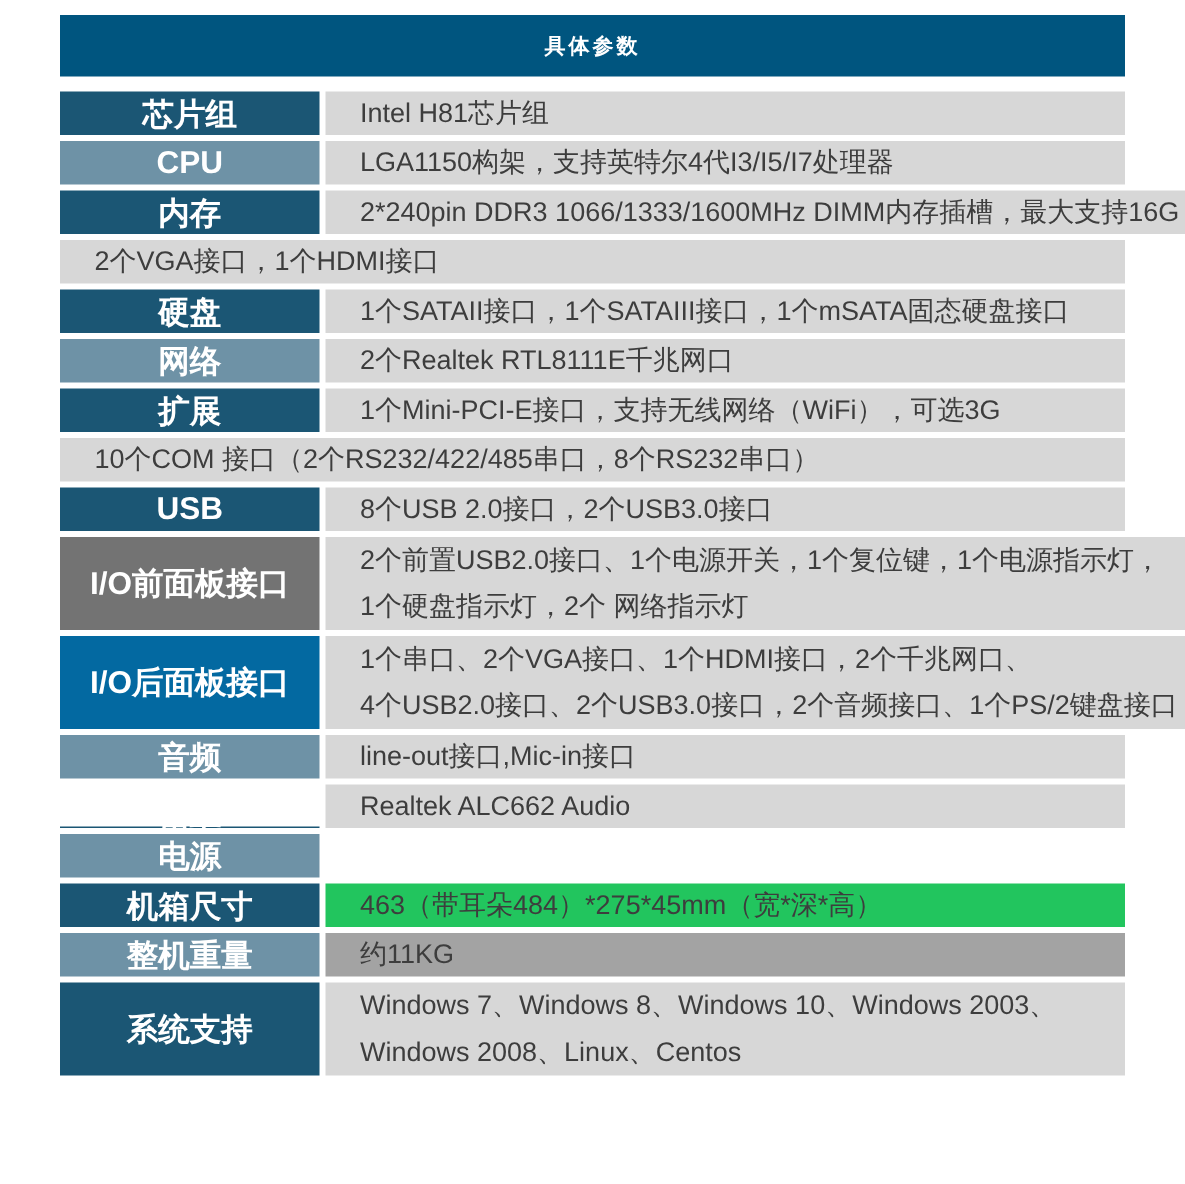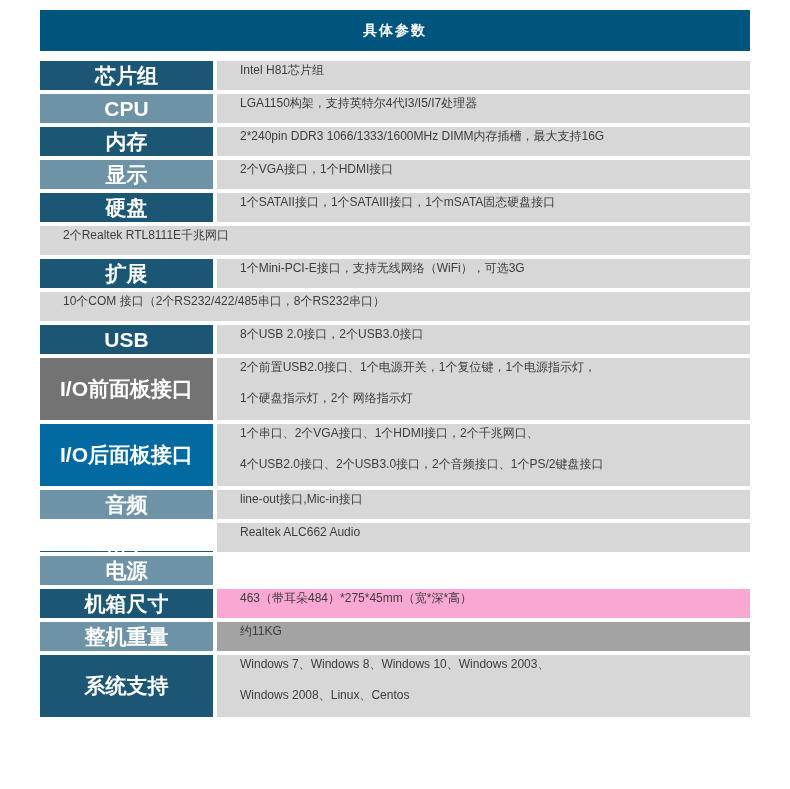--- a/index.html
+++ b/index.html
@@ -46,24 +46,25 @@
     align-items: center;
     justify-content: center;
     color: #ffffff;
     font-size: 21px;
     font-weight: bold;
   }
   .spec-value {
     flex: 1 1 auto;
     display: flex;
     flex-direction: column;
+    justify-content: center;
     row-gap: 12px;
     padding-left: 23px;
     padding-right: 24px;
-    font-size: 12px;
+    font-size: 18px;
     line-height: 19px;
   }
   .spec-value .value-line {
     white-space: nowrap;
   }
 </style>
 </head>
 <body>
 
 <div class="page">
@@ -82,32 +83,32 @@
             <div class="value-line">LGA1150构架，支持英特尔4代I3/I5/I7处理器</div>
           </div>
         </div>
         <div class="spec-row single">
           <div class="spec-label" style="background: rgb(27, 86, 116); color: rgb(255, 255, 255);">内存</div>
           <div class="spec-value" style="background: rgb(215, 215, 215); color: rgb(61, 61, 61);">
             <div class="value-line">2*240pin DDR3 1066/1333/1600MHz DIMM内存插槽，最大支持16G</div>
           </div>
         </div>
         <div class="spec-row single">
-          <div class="spec-label" style="background: rgb(110, 146, 166); color: rgb(255, 255, 255);">显示</div>
           <div class="spec-value" style="background: rgb(215, 215, 215); color: rgb(61, 61, 61);">
             <div class="value-line">2个VGA接口，1个HDMI接口</div>
           </div>
         </div>
         <div class="spec-row single">
           <div class="spec-label" style="background: rgb(27, 86, 116); color: rgb(255, 255, 255);">硬盘</div>
           <div class="spec-value" style="background: rgb(215, 215, 215); color: rgb(61, 61, 61);">
             <div class="value-line">1个SATAII接口，1个SATAIII接口，1个mSATA固态硬盘接口</div>
           </div>
         </div>
         <div class="spec-row single">
+          <div class="spec-label" style="background: rgb(110, 146, 166); color: rgb(255, 255, 255);">网络</div>
           <div class="spec-value" style="background: rgb(215, 215, 215); color: rgb(61, 61, 61);">
             <div class="value-line">2个Realtek RTL8111E千兆网口</div>
           </div>
         </div>
         <div class="spec-row single">
           <div class="spec-label" style="background: rgb(27, 86, 116); color: rgb(255, 255, 255);">扩展</div>
           <div class="spec-value" style="background: rgb(215, 215, 215); color: rgb(61, 61, 61);">
             <div class="value-line">1个Mini-PCI-E接口，支持无线网络（WiFi），可选3G</div>
           </div>
         </div>
@@ -146,21 +147,21 @@
           <div class="spec-label" style="background: rgb(27, 86, 116); color: rgb(255, 255, 255); margin-top: 28px;">声卡</div>
           <div class="spec-value" style="background: rgb(215, 215, 215); color: rgb(61, 61, 61);">
             <div class="value-line">Realtek ALC662 Audio</div>
           </div>
         </div>
         <div class="spec-row single">
           <div class="spec-label" style="background: rgb(110, 146, 166); color: rgb(255, 255, 255);">电源</div>
         </div>
         <div class="spec-row single">
           <div class="spec-label" style="background: rgb(27, 86, 116); color: rgb(255, 255, 255);">机箱尺寸</div>
-          <div class="spec-value" style="background: #f9a8d4; color: rgb(61, 61, 61);">
+          <div class="spec-value" style="background: #22c55e; color: rgb(61, 61, 61);">
             <div class="value-line">463（带耳朵484）*275*45mm（宽*深*高）</div>
           </div>
         </div>
         <div class="spec-row single">
           <div class="spec-label" style="background: rgb(110, 146, 166); color: rgb(255, 255, 255);">整机重量</div>
           <div class="spec-value" style="background: #a3a3a3; color: rgb(61, 61, 61);">
             <div class="value-line">约11KG</div>
           </div>
         </div>
         <div class="spec-row double">

